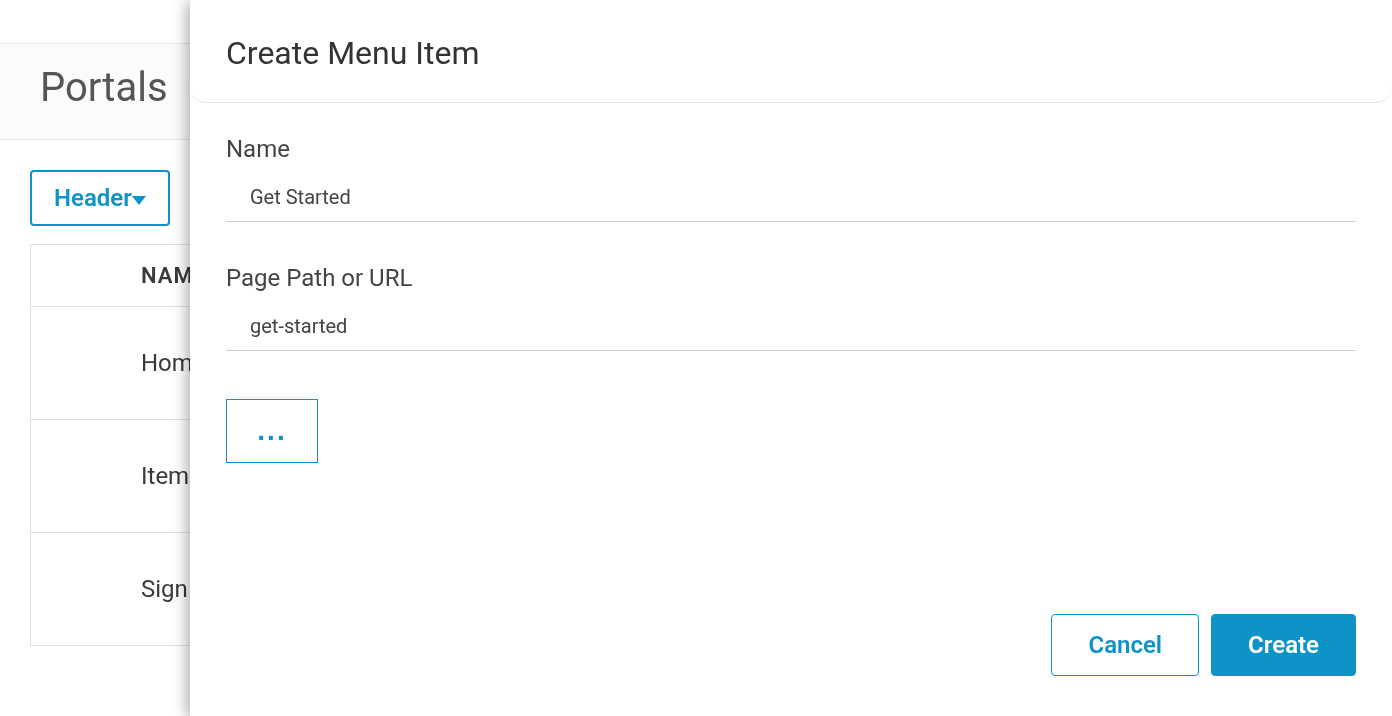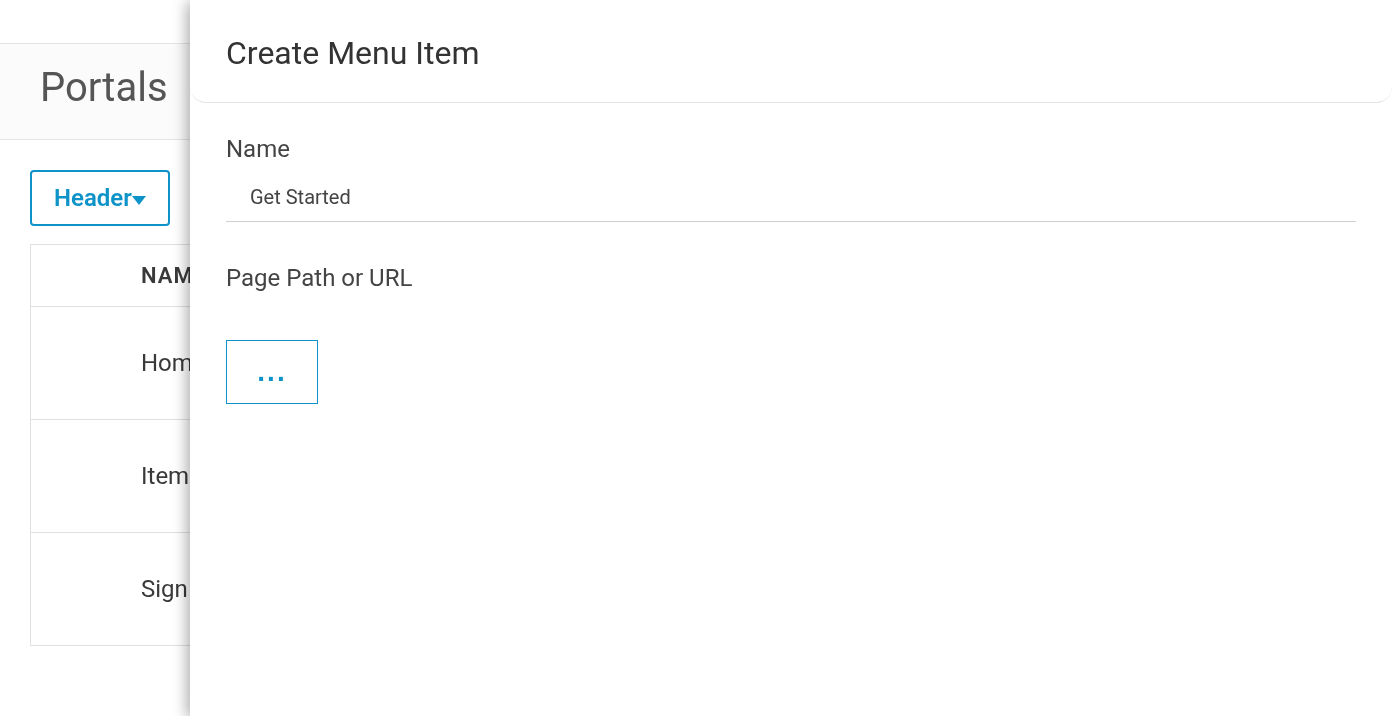--- a/index.html
+++ b/index.html
@@ -217,16 +217,21 @@
   <div class="modal-header">
     <h2 class="modal-title">Create Menu Item</h2>
   </div>
   <div class="modal-body">
     <div class="form-group">
       <label class="form-label">Name</label>
       <input type="text" class="form-input" value="Get Started" style="">
     </div>
     <div class="form-group">
       <label class="form-label">Page Path or URL</label>
+      <input type="text" class="form-input" value="get-started" style="">
     </div>
     <button class="more-btn">...</button>
   </div>
+  <div class="modal-footer">
+    <button class="btn btn-outline">Cancel</button>
+    <button class="btn btn-primary">Create</button>
+  </div>
 </div>
 
 </body></html>

